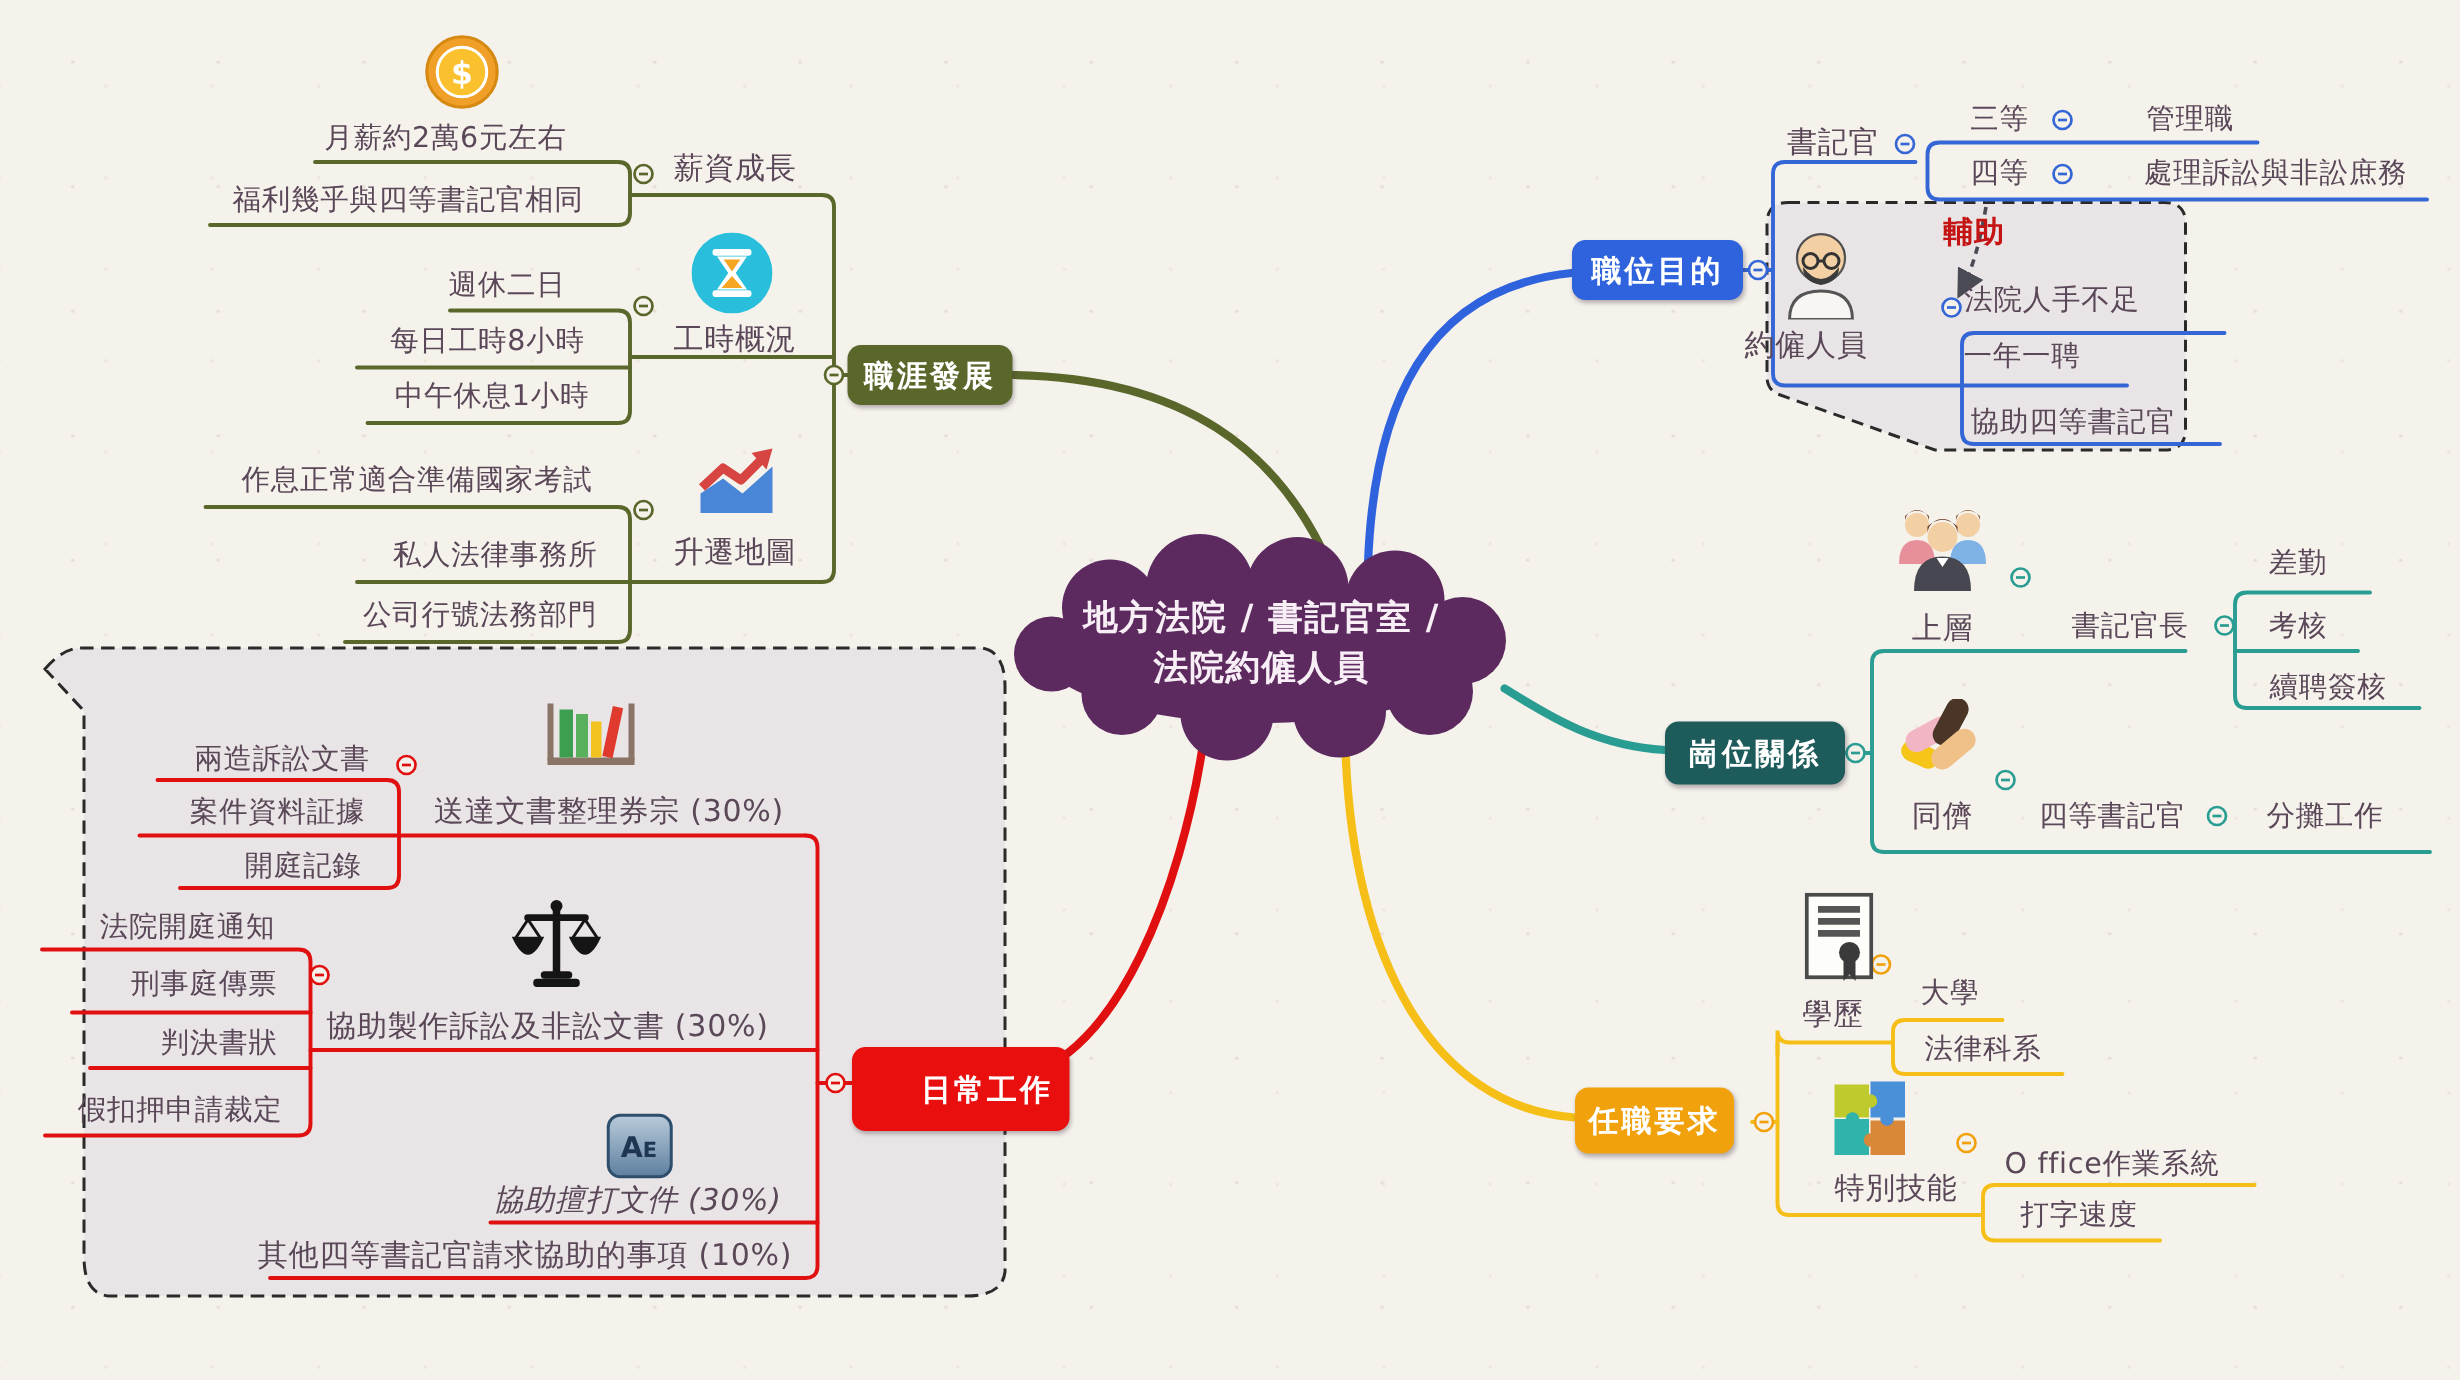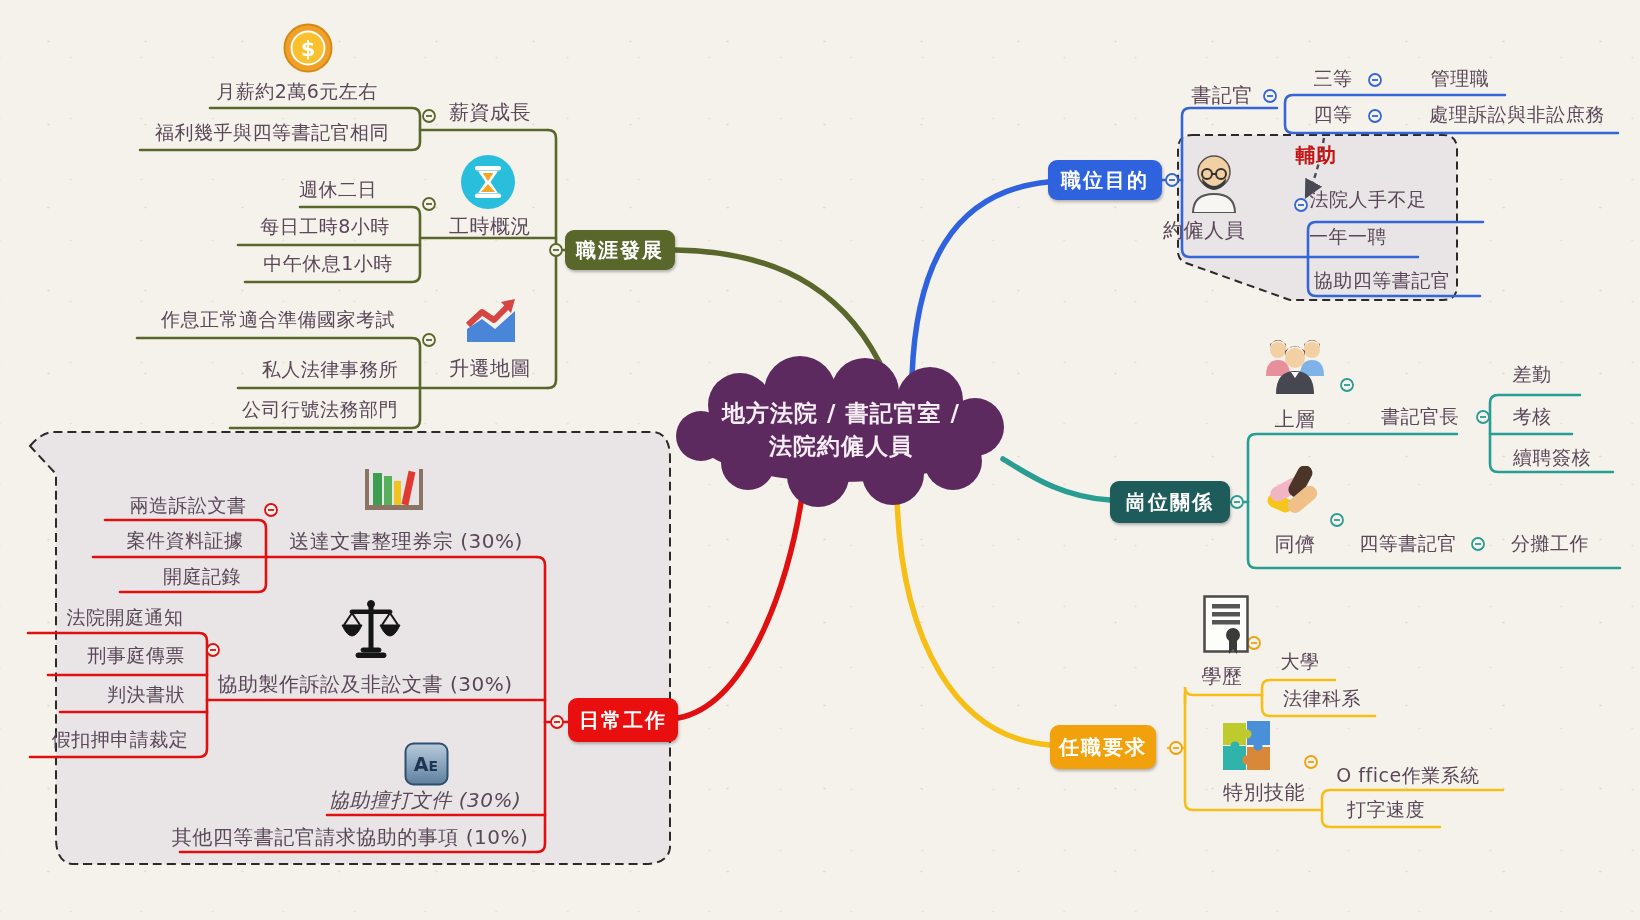--- a/index.html
+++ b/index.html
@@ -202,21 +202,21 @@
 
   <div class="center-cloud-text" style="left:841px;top:430px;">
     <div>地方法院 / 書記官室 /</div>
     <div>法院約僱人員</div>
   </div>
 
   <div class="node" style="left:565px;top:230px;width:110px;height:40px;background:#5a672b;">職涯發展</div>
   <div class="node" style="left:1048px;top:160px;width:114px;height:40px;background:#2f63dd;">職位目的</div>
   <div class="node" style="left:1110px;top:481px;width:120px;height:42px;background:#1d5c5a;">崗位關係</div>
   <div class="node" style="left:1050px;top:725px;width:106px;height:44px;background:#f0a10c;">任職要求</div>
-  <div class="node" style="left:568px;top:698px;width:110px;height:44px;background:#ea0f0f;">日常工作</div>
+  <div class="node" style="left:568px;top:698px;width:110px;height:56px;background:#ea0f0f;padding-left:35px;">日常工作</div>
 
   <div class="lbl" style="left:297px;top:92px;">月薪約2萬6元左右</div>
   <div class="lbl" style="left:272px;top:133px;">福利幾乎與四等書記官相同</div>
   <div class="lbl parent" style="left:490px;top:112px;">薪資成長</div>
   <div class="lbl" style="left:338px;top:190px;">週休二日</div>
   <div class="lbl" style="left:325px;top:227px;">每日工時8小時</div>
   <div class="lbl" style="left:328px;top:264px;">中午休息1小時</div>
   <div class="lbl parent" style="left:490px;top:226px;">工時概況</div>
   <div class="lbl" style="left:278px;top:320px;">作息正常適合準備國家考試</div>
   <div class="lbl" style="left:330px;top:370px;">私人法律事務所</div>

